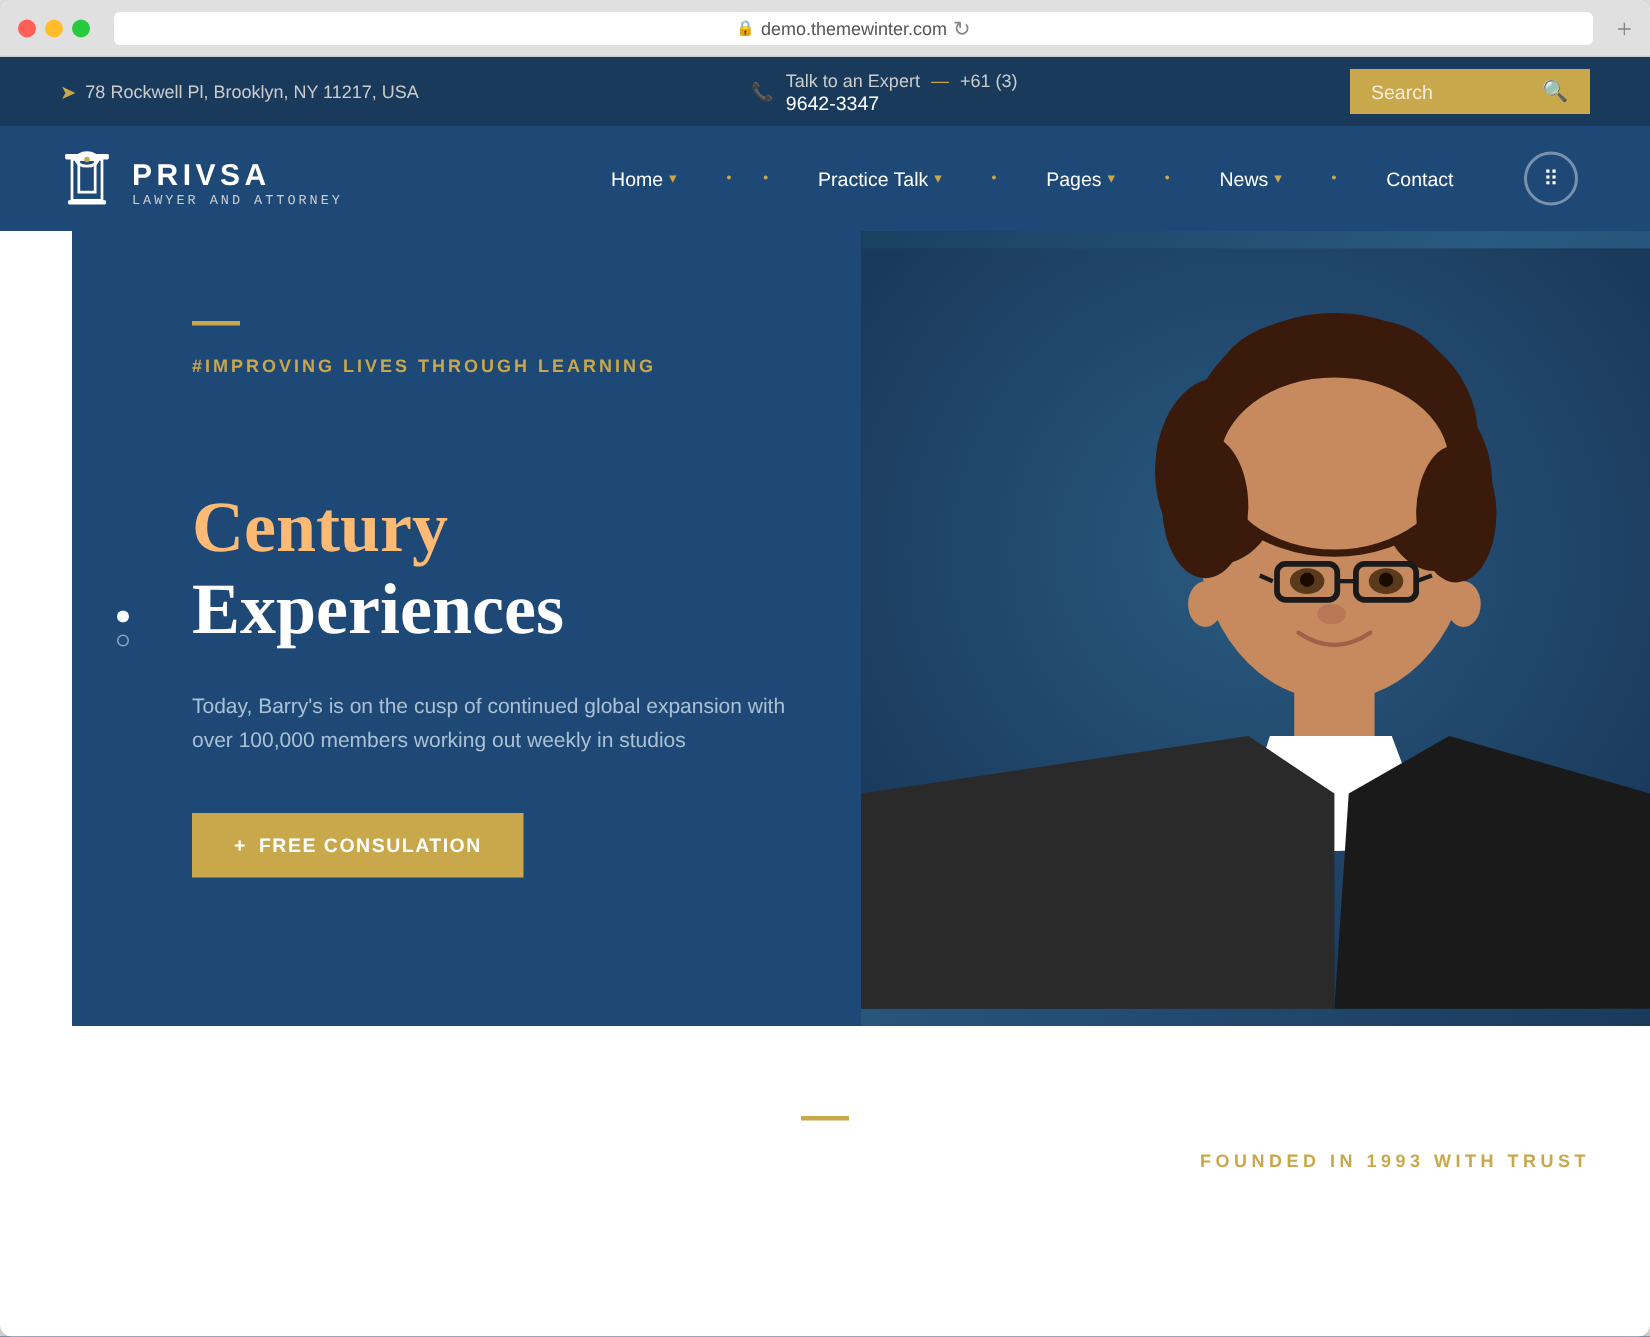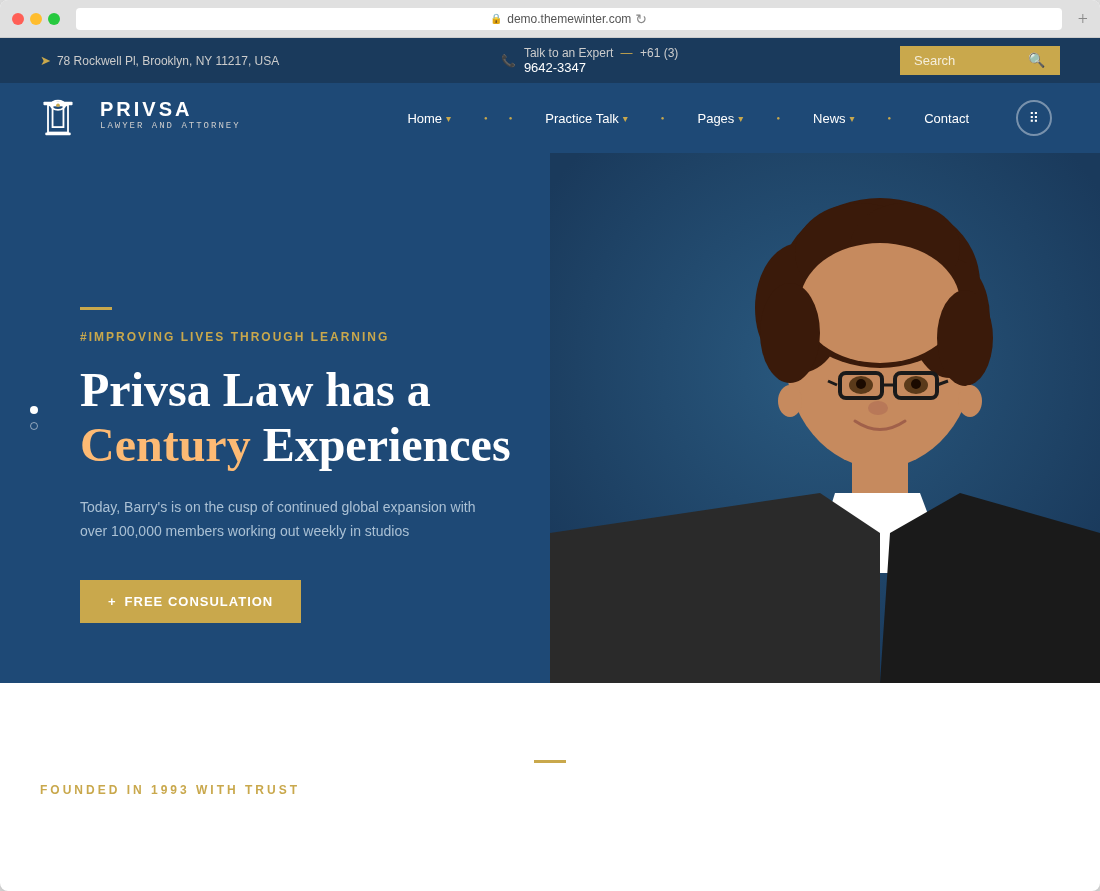--- a/index.html
+++ b/index.html
@@ -108,22 +108,22 @@
     .header {
       background: #1e4976;
       padding: 0 40px;
       display: flex;
       align-items: center;
       justify-content: space-between;
       height: 70px;
     }
     .logo {
       display: flex;
-      align-items: flex-start;
-      gap: 24px;
+      align-items: flex-end;
+      gap: 12px;
     }
     .logo-icon {
       width: 36px;
       height: 40px;
       color: white;
     }
     .logo-text { color: white; }
     .logo-name {
       font-family: sans-serif;
       font-size: 20px;
@@ -174,22 +174,23 @@
       margin-left: 8px;
     }
     .grid-icon { color: white; font-size: 14px; }
 
     
     .hero {
       background: #1e4976;
       position: relative;
       min-height: 530px;
       display: flex;
-      align-items: flex-end;
+      align-items: flex-start;
       overflow: hidden;
+      margin-left: 48px;
     }
     .hero-content {
       padding: 60px 80px;
       max-width: 55%;
       position: relative;
       z-index: 2;
     }
     .hero-divider {
       width: 32px;
       height: 3px;
@@ -276,22 +277,22 @@
     .person-figure {
       width: 100%;
       height: 100%;
       position: relative;
       background: linear-gradient(135deg, #1a4060 0%, #2a5a80 40%, #1a3a5c 100%);
     }
 
     
     .below-hero {
       background: white;
-      padding: 77px 40px;
-      text-align: left;
+      padding: 60px 40px;
+      text-align: right;
     }
     .below-divider {
       width: 32px;
       height: 3px;
       background: #c9a84c;
       margin: 0 auto 20px;
     }
     .below-tagline {
       color: #c9a84c;
       font-family: sans-serif;
@@ -401,21 +402,21 @@
 
       <div class="slide-indicators">
         <div class="slide-dot active"></div>
         <div class="slide-dot"></div>
       </div>
 
       <div class="hero-content">
         <div class="hero-divider"></div>
         <div class="hero-tagline">#IMPROVING LIVES THROUGH LEARNING</div>
         <h1 class="hero-title">
-          <span>Privsa Law has a</span><br>
+          <br>
           <span class="hero-title-gold">Century</span>
           <span> </span><span>Experiences</span>
         </h1>
         <p class="hero-desc">Today, Barry's is on the cusp of continued global expansion with over 100,000 members working out weekly in studios</p>
         <button class="hero-cta">
           <span>+</span>
           <span>FREE CONSULATION</span>
         </button>
       </div>
 

